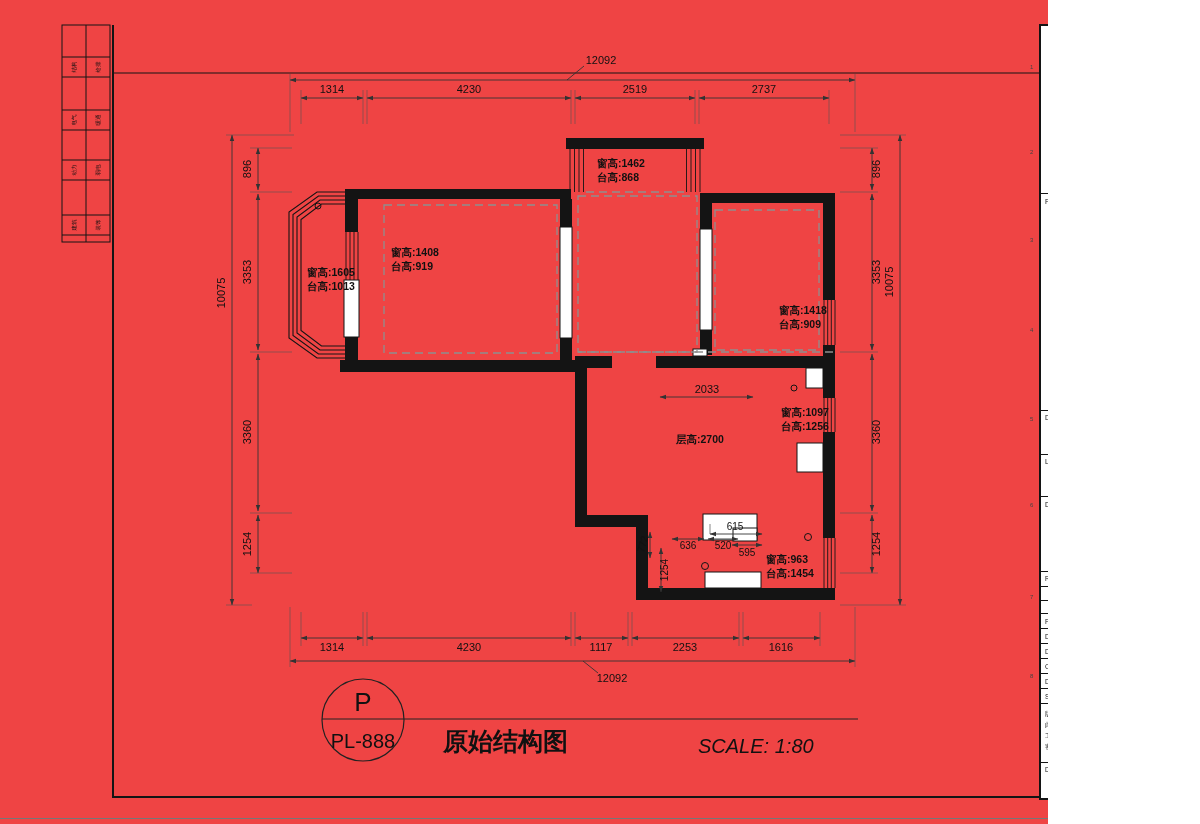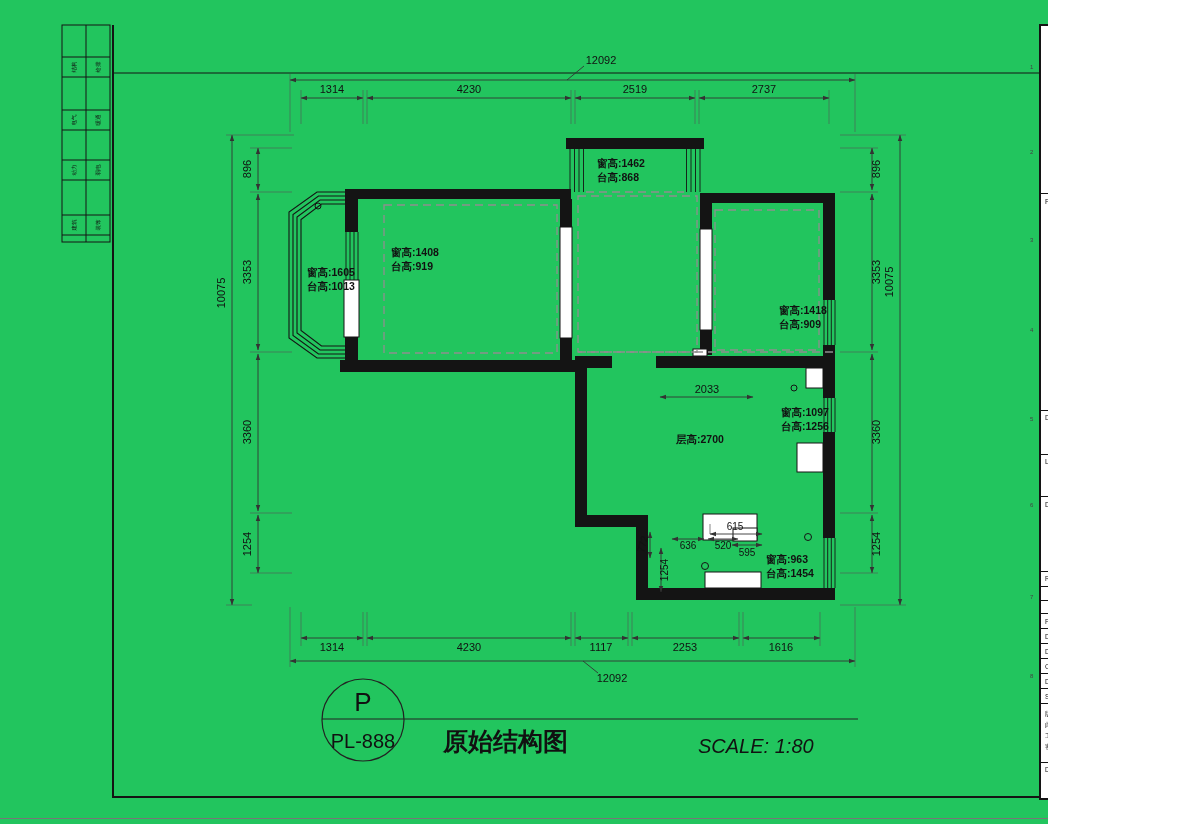--- a/index.html
+++ b/index.html
@@ -1,16 +1,16 @@
 <!DOCTYPE html>
 <html><head>
 <meta charset="utf-8">
 <style>
   html,body{margin:0;padding:0;background:#ffffff;}
-  .sheet{position:relative;width:1048px;height:824px;background:#22c55e;
+  .sheet{position:relative;width:1048px;height:824px;background:#ef4444;
          font-family:"Liberation Sans",sans-serif;overflow:hidden;}
   .sheet svg{position:absolute;left:0;top:0;}
   svg text{fill:#111;font-family:"Liberation Sans",sans-serif;}
   .dimtxt{font-size:11px;}
   .dimtxt-s{font-size:10px;}
   .lbltxt{font-size:10.5px;font-weight:bold;}
   .striptxt{font-size:5.5px;}
   .ticknum{font-size:6px;fill:#444;}
 
   

